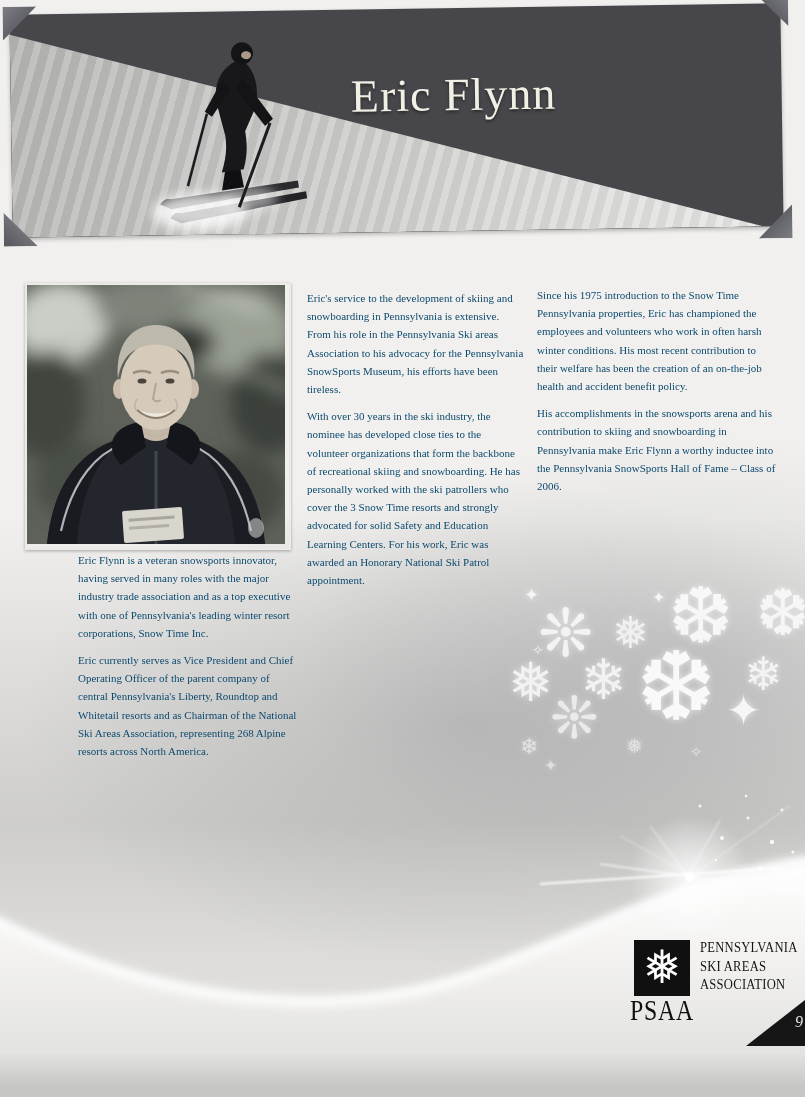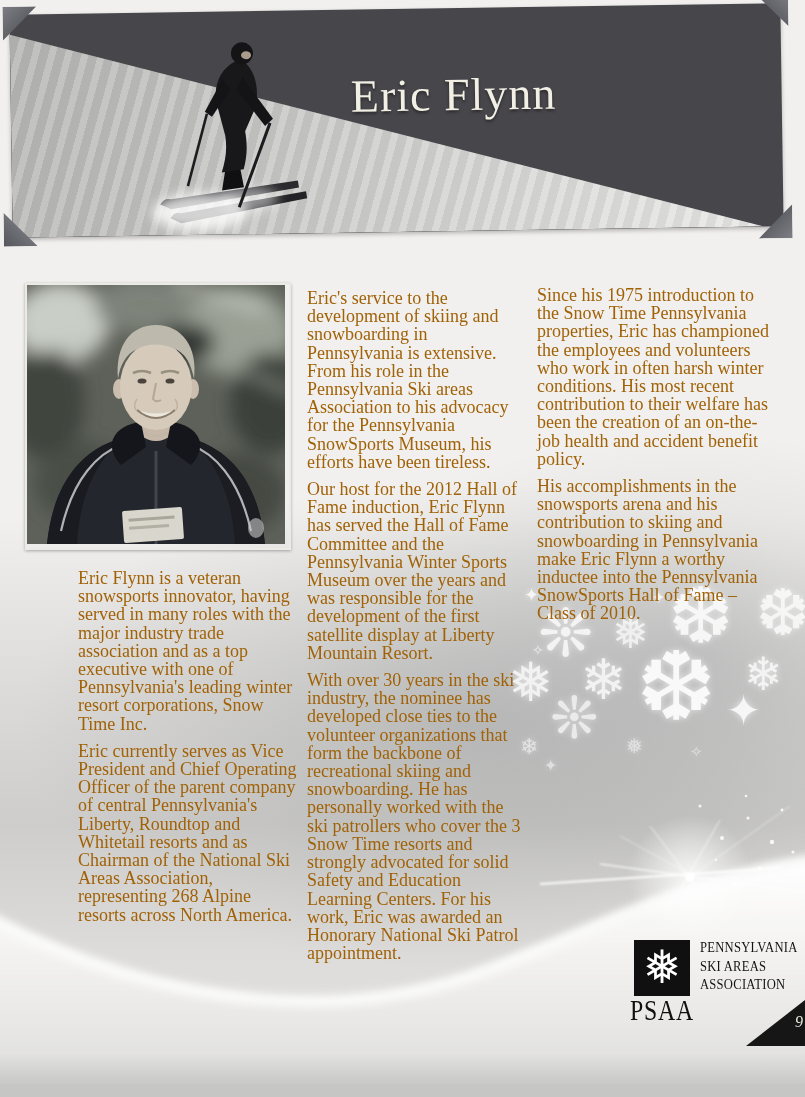--- a/index.html
+++ b/index.html
@@ -38,23 +38,23 @@
   .mount.bl{left:-9px;bottom:-9px;clip-path:polygon(0 0,0 100%,100% 100%);background:linear-gradient(45deg,#55555c,#83838a 80%);}
   .mount.br{right:-9px;bottom:-12px;clip-path:polygon(100% 0,100% 100%,0 100%);background:linear-gradient(315deg,#7e7e85,#55555c 70%);}
   .skier{position:absolute;left:128px;top:16px;}
 
   
   .portrait{position:absolute;left:25px;top:283px;width:262px;height:263px;border:2px solid #eceae5;
     box-shadow:0 1px 3px rgba(0,0,0,.3);}
   .portrait svg{display:block;}
 
   
-  .col{position:absolute;color:#a16207;font-size:18px;line-height:18.2px;text-align:left;}
+  .col{position:absolute;color:#0c4a6e;font-size:11px;line-height:18.2px;text-align:left;}
   .col p{margin:0 0 9px 0;}
-  .col-left{left:78px;top:569px;width:222px;}
+  .col-left{left:78px;top:551px;width:222px;}
   .col-mid{left:307px;top:289px;width:218px;}
   .col-right{left:537px;top:286px;width:240px;}
 
   
   .psaa{position:absolute;left:634px;top:938px;}
   .psaa-square{position:absolute;left:0;top:2px;width:56px;height:56px;background:#101010;
     display:flex;align-items:center;justify-content:center;}
   .psaa-square span{color:#ffffff;font-size:46px;line-height:1;}
   .psaa-acronym{position:absolute;left:-4px;top:56px;font-size:29px;color:#101010;
     transform:scaleX(.82);transform-origin:left center;letter-spacing:1px;}
@@ -230,27 +230,26 @@
       </svg>
     </div>
 
     <div class="col col-left">
       <p>Eric Flynn is a veteran snowsports innovator, having served in many roles with the major industry trade association and as a top executive with one of Pennsylvania's leading winter resort corporations, Snow Time Inc.</p>
       <p>Eric currently serves as Vice President and Chief Operating Officer of the parent company of central Pennsylvania's Liberty, Roundtop and Whitetail resorts and as Chairman of the National Ski Areas Association, representing 268 Alpine resorts across North America.</p>
     </div>
 
     <div class="col col-mid">
       <p>Eric's service to the development of skiing and snowboarding in Pennsylvania is extensive. From his role in the Pennsylvania Ski areas Association to his advocacy for the Pennsylvania SnowSports Museum, his efforts have been tireless.</p>
-      <p>Our host for the 2012 Hall of Fame induction, Eric Flynn has served the Hall of Fame Committee and the Pennsylvania Winter Sports Museum over the years and was responsible for the development of the first satellite display at Liberty Mountain Resort.</p>
       <p>With over 30 years in the ski industry, the nominee has developed close ties to the volunteer organizations that form the backbone of recreational skiing and snowboarding. He has personally worked with the ski patrollers who cover the 3 Snow Time resorts and strongly advocated for solid Safety and Education Learning Centers. For his work, Eric was awarded an Honorary National Ski Patrol appointment.</p>
     </div>
 
     <div class="col col-right">
       <p>Since his 1975 introduction to the Snow Time Pennsylvania properties, Eric has championed the employees and volunteers who work in often harsh winter conditions. His most recent contribution to their welfare has been the creation of an on-the-job health and accident benefit policy.</p>
-      <p>His accomplishments in the snowsports arena and his contribution to skiing and snowboarding in Pennsylvania make Eric Flynn a worthy inductee into the Pennsylvania SnowSports Hall of Fame – Class of 2010.</p>
+      <p>His accomplishments in the snowsports arena and his contribution to skiing and snowboarding in Pennsylvania make Eric Flynn a worthy inductee into the Pennsylvania SnowSports Hall of Fame – Class of 2006.</p>
     </div>
 
     <div class="psaa">
       <div class="psaa-square">
         <span>❅</span>
       </div>
       <div class="psaa-acronym">PSAA</div>
       <div class="psaa-org">
         <div>PENNSYLVANIA</div>
         <div>SKI AREAS</div>

